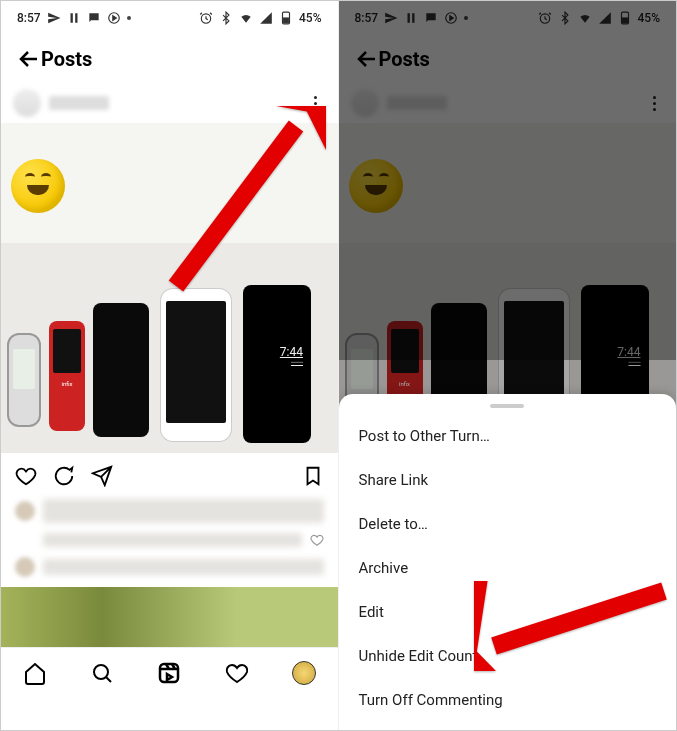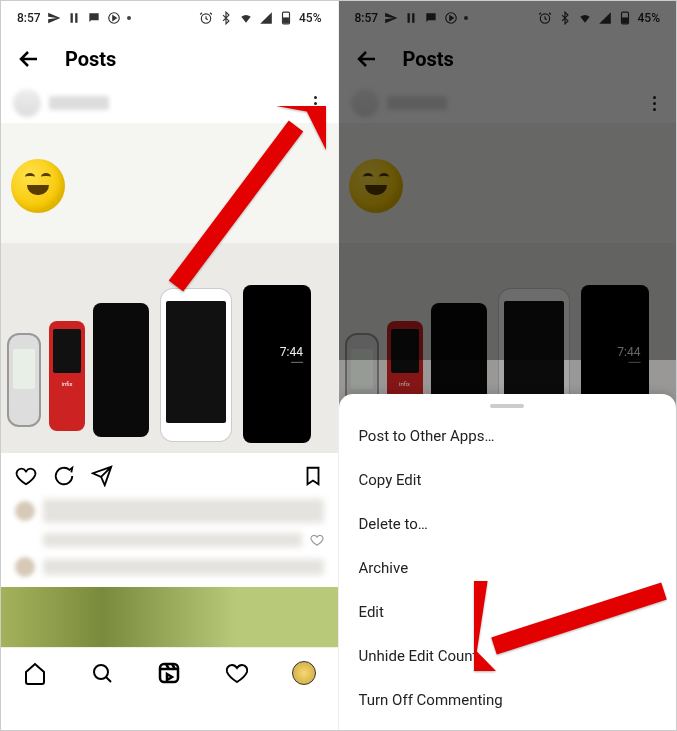--- a/index.html
+++ b/index.html
@@ -16,21 +16,21 @@
   .panel.right { }
   .dimmer { position: absolute; inset: 0; background: rgba(0,0,0,0.35); z-index: 2; pointer-events: none; }
 
   
   .status-bar { height: 34px; display: flex; align-items: center; justify-content: space-between; padding: 0 16px; font-size: 12px; font-weight: 500; color: #222; }
   .status-left, .status-right { display: flex; align-items: center; gap: 6px; }
   .status-right svg, .status-left svg { width: 14px; height: 14px; }
   .dot { width: 4px; height: 4px; border-radius: 50%; background: #444; }
 
   
-  .header { height: 48px; display: flex; align-items: center; padding: 0 16px; gap: 24px; }
+  .header { height: 48px; display: flex; align-items: center; padding: 0 16px; }
   .header .title { font-size: 20px; font-weight: 700; }
   .back-icon { width: 24px; height: 24px; }
 
   
   .user-row { height: 40px; display: flex; align-items: center; justify-content: space-between; padding: 0 12px; }
   .user-info { display: flex; align-items: center; gap: 8px; }
   .avatar-sm { width: 28px; height: 28px; border-radius: 50%; background: linear-gradient(#eee,#ddd); filter: blur(2px); }
   .uname { width: 60px; height: 14px; background: #ddd; filter: blur(2px); border-radius: 2px; }
   .more-icon { width: 20px; height: 20px; display:flex;flex-direction:column;align-items:center;justify-content:center;gap:3px;}
   .more-icon span{width:3px;height:3px;border-radius:50%;background:#222;}
@@ -50,21 +50,21 @@
   .phone { position:absolute; bottom:40px; border-radius:6px; }
   .p1{left:6px; width:34px; height:94px; bottom:26px; background:#ddd;border:2px solid #999;border-radius:12px;}
   .p1::after{content:'';position:absolute;top:14px;left:4px;right:4px;height:40px;background:#e8efe6;border-radius:2px;}
   .p2{left:48px; width:36px; height:110px; bottom:22px; background:#c22; border-radius:8px;}
   .p2::after{content:'infix';position:absolute;top:54%;left:0;right:0;text-align:center;color:#fff;font-size:6px;}
   .p2::before{content:'';position:absolute;top:8px;left:4px;right:4px;height:44px;background:#111;border-radius:2px;}
   .p3{left:92px; width:56px; height:134px; bottom:16px; background:#0a0a0a; border-radius:8px;}
   .p4{left:160px; width:70px; height:152px; bottom:12px; background:#fff; border-radius:12px; box-shadow:0 0 0 1px #ccc;}
   .p4::before{content:'';position:absolute;top:12px;left:5px;right:5px;bottom:18px;background:#111;border-radius:2px;}
   .p5{left:242px; width:68px; height:158px; bottom:10px; background:#000; border-radius:8px;}
-  .p5 .lock{position:absolute;top:60px;right:8px;color:#eee;font-size:12px;text-align:right;}
+  .p5 .lock{position:absolute;top:60px;right:8px;color:#eee;font-size:12px;text-align:right;text-decoration:underline;}
   .p5 .lock small{display:block;font-size:5px;color:#888;}
 
   
   .actions { height: 46px; display:flex; align-items:center; justify-content:space-between; padding:0 14px; }
   .actions-left{display:flex;gap:16px;}
   .aicon{width:22px;height:22px;}
 
   
   .comments { padding: 0 14px; display:flex; flex-direction:column; gap:10px; }
   .cm-row{display:flex;align-items:center;gap:8px;}
@@ -304,22 +304,22 @@
     <div class="phone p5">
         <div class="lock"><span>7:44</span><small>━━━━</small></div>
       </div>
   </div>
 
   <div class="dimmer" style="bottom:370px;"></div>
   <div class="dimmer"></div>
 
   <div class="sheet">
     <div class="grabber"></div>
-    <div class="sheet-item">Post to Other Apps…</div>
-    <div class="sheet-item">Copy Edit</div>
+    <div class="sheet-item">Post to Other Turn…</div>
+    <div class="sheet-item">Share Link</div>
     <div class="sheet-item">Delete to…</div>
     <div class="sheet-item">Archive</div>
     <div class="sheet-item">Edit</div>
     <div class="sheet-item">Unhide Edit Count</div>
     <div class="sheet-item">Turn Off Commenting</div>
   </div>
 
   <div class="arrow" style="left:135px;top:580px;">
     <svg width="200" height="90" viewBox="0 0 200 90">
       <defs>

